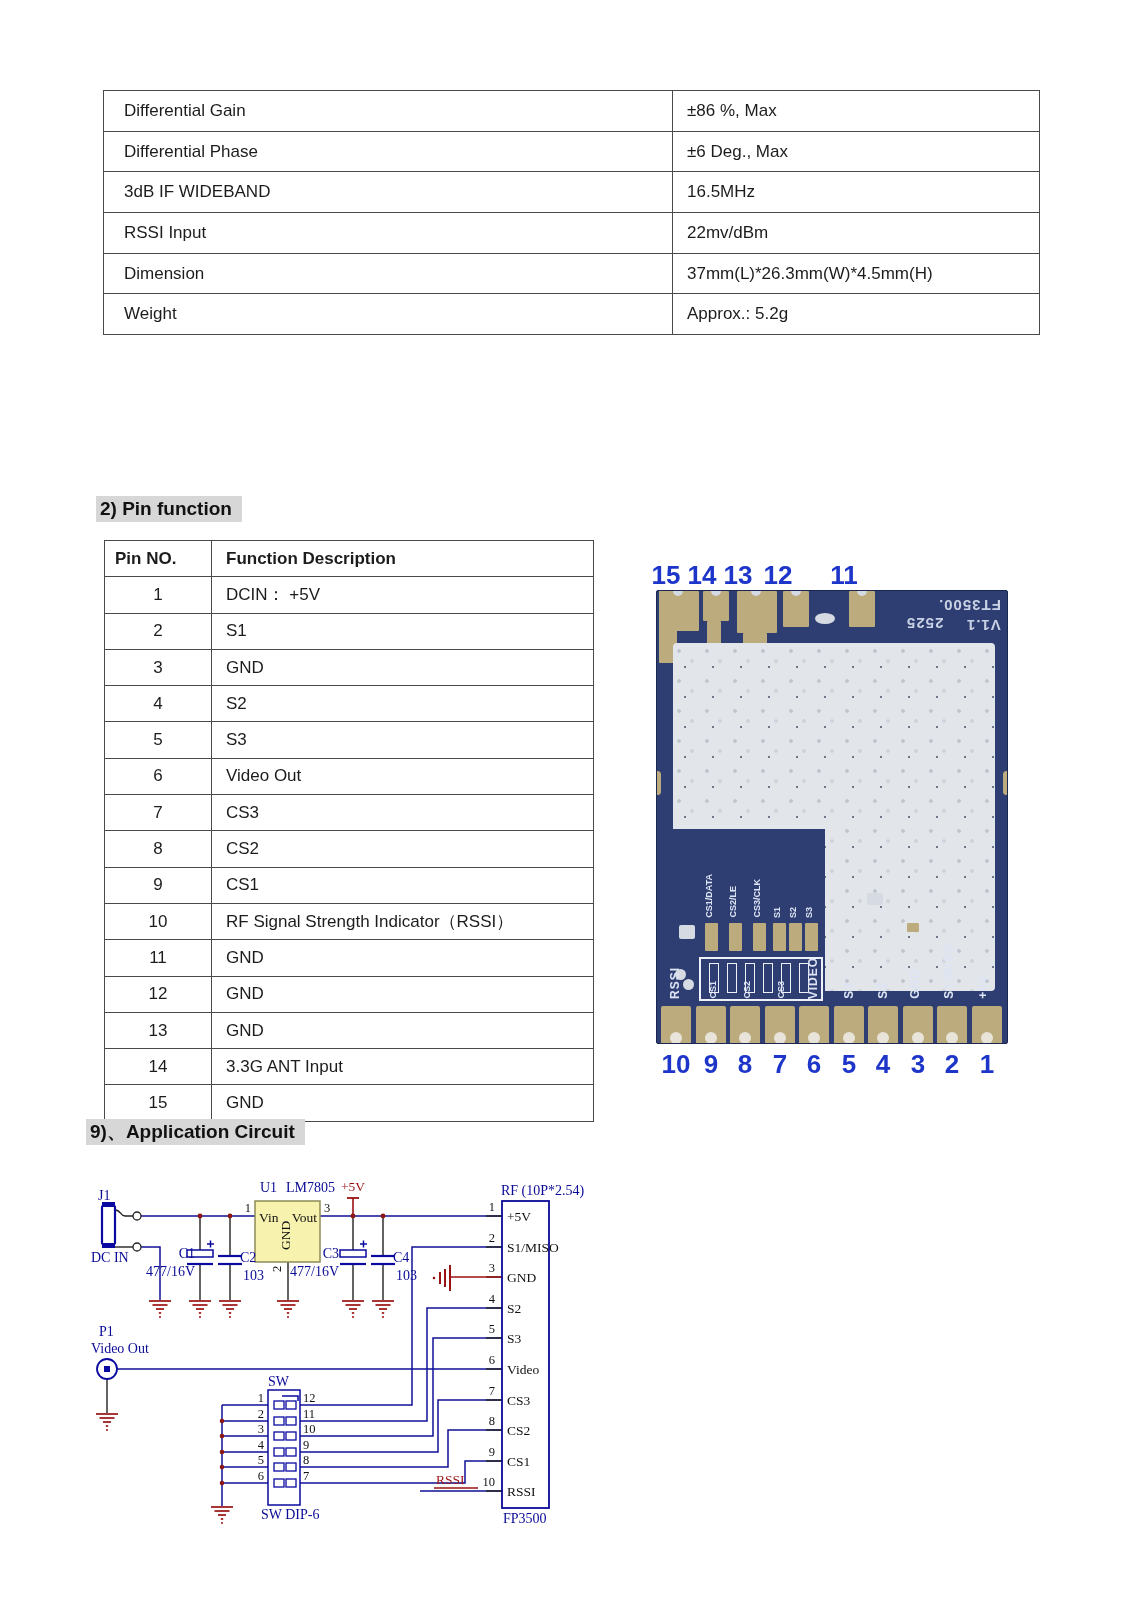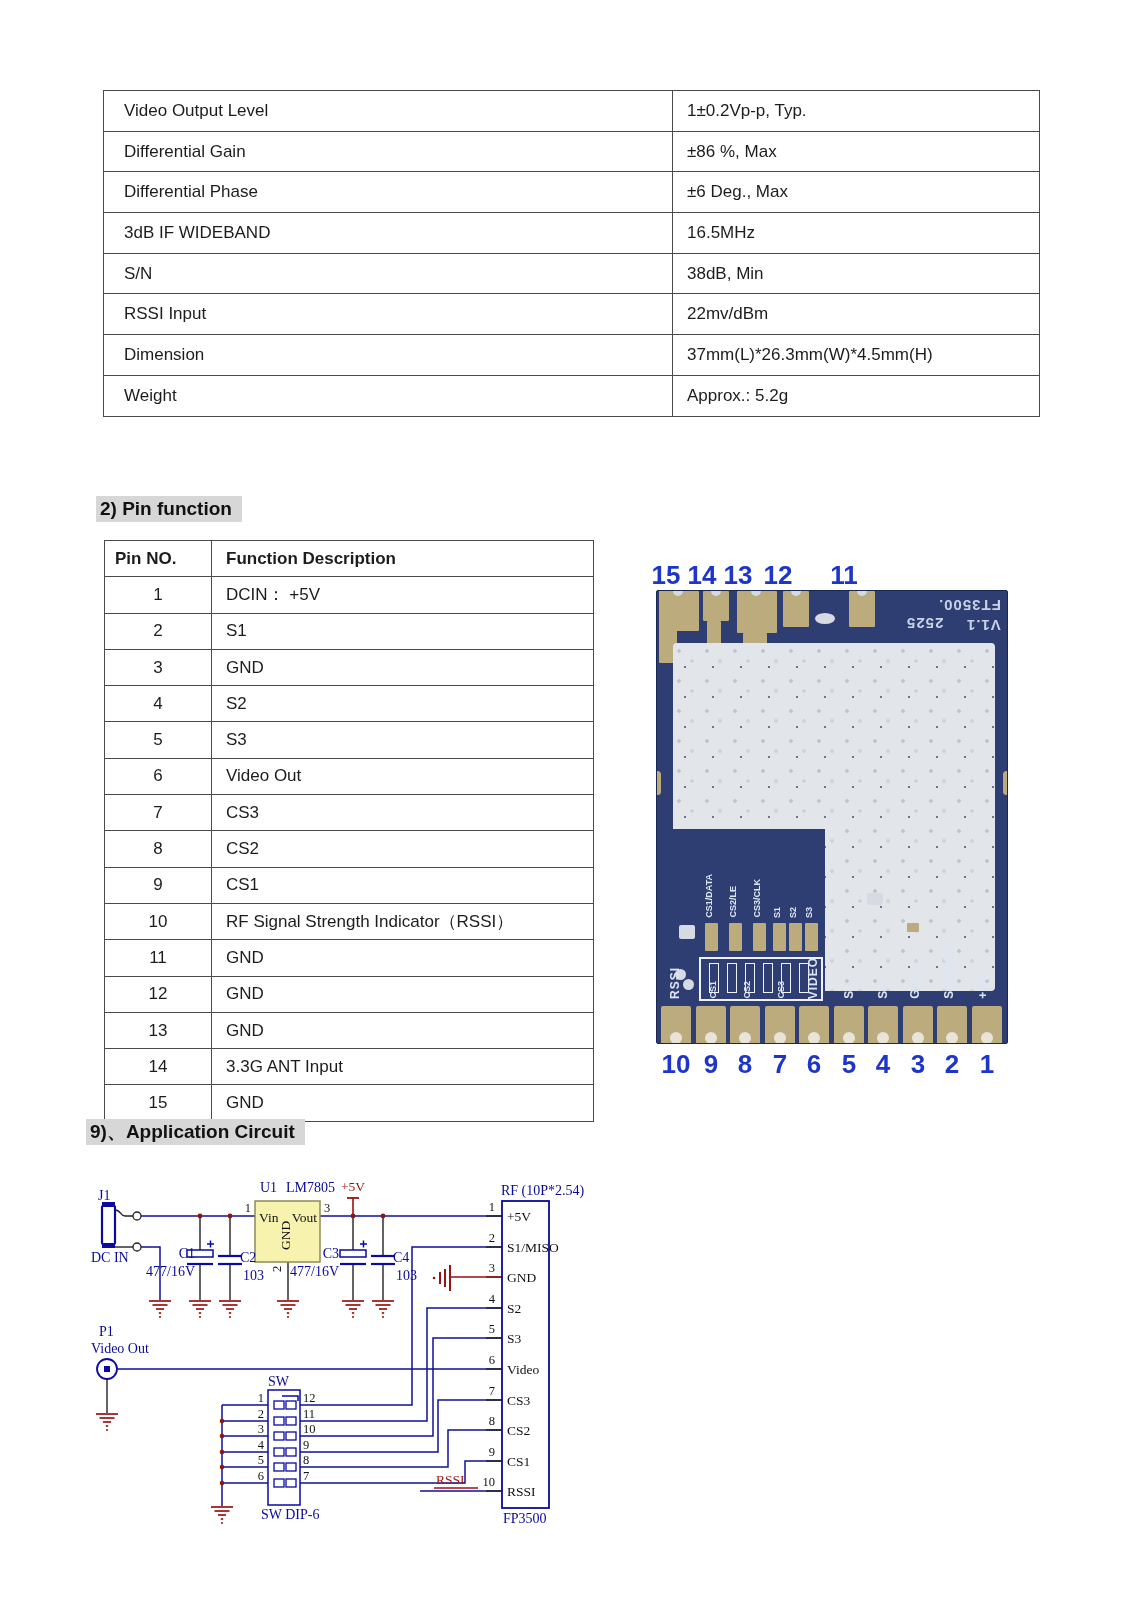--- a/index.html
+++ b/index.html
@@ -57,39 +57,31 @@
   .redln{stroke:#9a1212;fill:none;}
   .comp{stroke:#0a0aa0;fill:none;stroke-width:1.5;}
 </style>
 </head>
 <body>
 
 <div class="canvas">
 
   <table class="spec">
     <tbody>
-        <tr>
-          <td class="k">Video Output Level</td>
-          <td class="v">1±0.2Vp-p, Typ.</td>
-        </tr>
     <tr>
           <td class="k">Differential Gain</td>
           <td class="v">±86 %, Max</td>
         </tr>
     <tr>
           <td class="k">Differential Phase</td>
           <td class="v">±6 Deg., Max</td>
         </tr>
     <tr>
           <td class="k">3dB IF WIDEBAND</td>
           <td class="v">16.5MHz</td>
-        </tr>
-    <tr>
-          <td class="k">S/N</td>
-          <td class="v">38dB, Min</td>
         </tr>
     <tr>
           <td class="k">RSSI Input</td>
           <td class="v">22mv/dBm</td>
         </tr>
     <tr>
           <td class="k">Dimension</td>
           <td class="v">37mm(L)*26.3mm(W)*4.5mm(H)</td>
         </tr>
     <tr>

